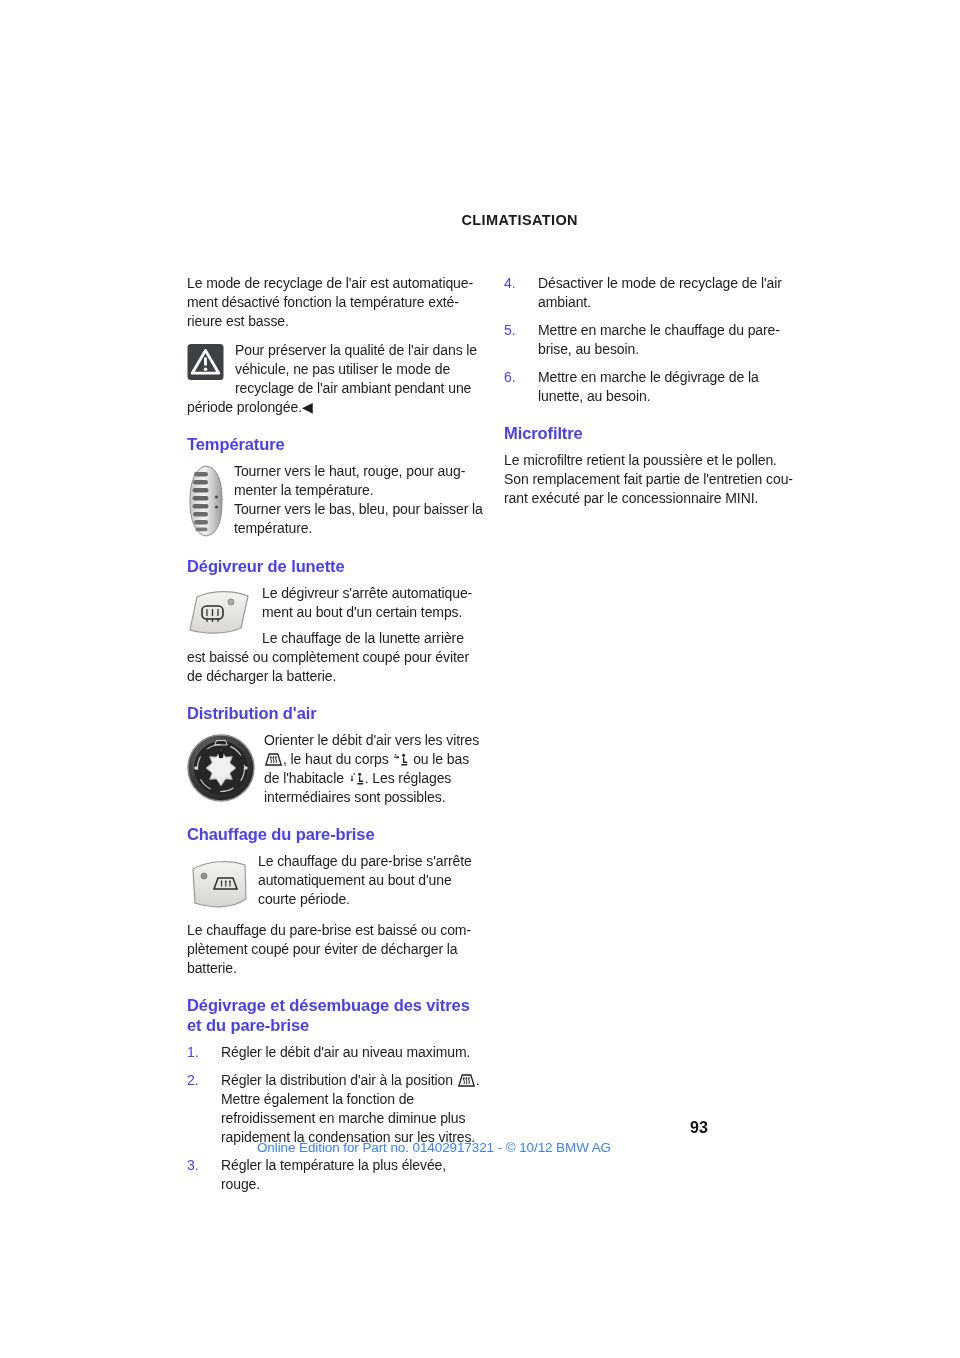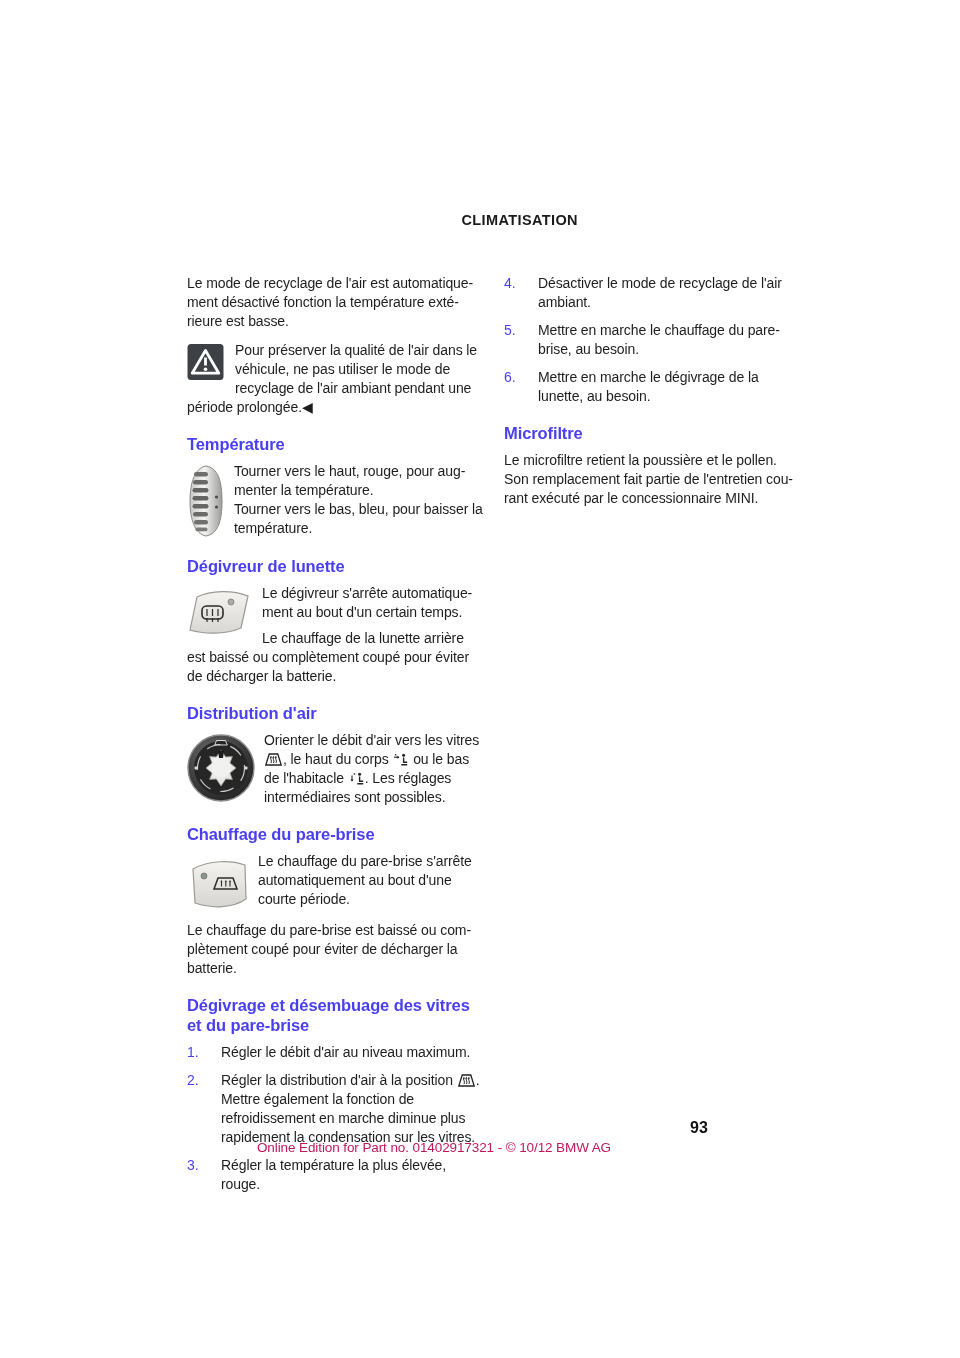--- a/index.html
+++ b/index.html
@@ -44,21 +44,21 @@
   .warning{margin-bottom:6px;}
   .media{margin-bottom:2px;}
   .step{display:flex;margin:0 0 9px;}
   .step .num{color:var(--accent);flex:0 0 34px;}
   .step .step-text{flex:1;}
   .ic{vertical-align:-2px;margin:0 1px;}
   
   .page-num{position:absolute;top:1119px;left:690px;width:100px;text-align:left;
     font-weight:bold;font-size:16px;color:#111;}
   .edition{position:absolute;top:1140px;left:187px;width:494px;text-align:center;
-    font-size:13.5px;color:#be185d;letter-spacing:-0.1px;}
+    font-size:13.5px;color:#3b82f6;letter-spacing:-0.1px;}
   .watermark{position:absolute;top:1320px;right:17px;font-size:35px;color:#9b9b9b;
     letter-spacing:.5px;}
 </style>
 </head>
 <body>
 
 <svg width="0" height="0" style="position:absolute" aria-hidden="true">
   <defs>
     <symbol id="sym-ws" viewBox="0 0 17 13">
       <path d="M4.2 1 H12.8 L16.2 12 H0.8 Z" fill="none" stroke="#222" stroke-width="1.3"></path>

